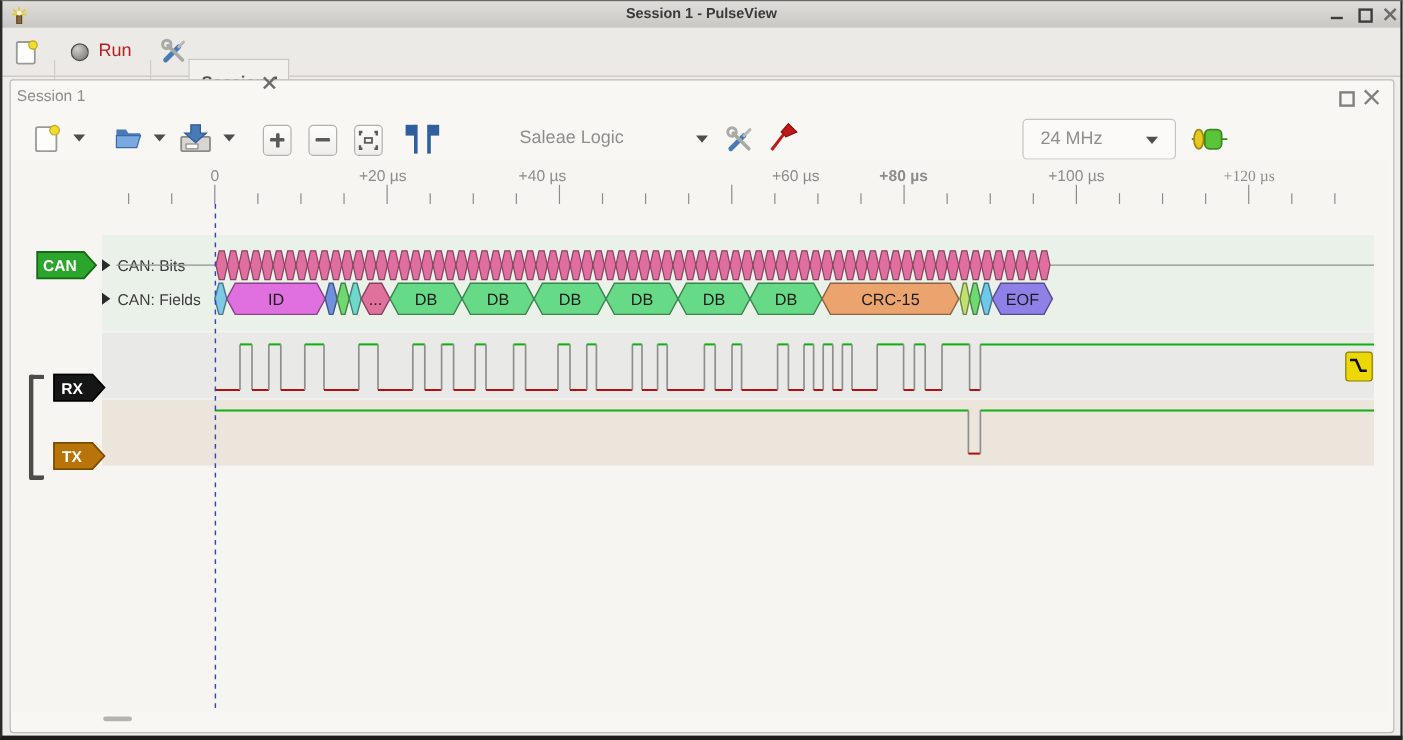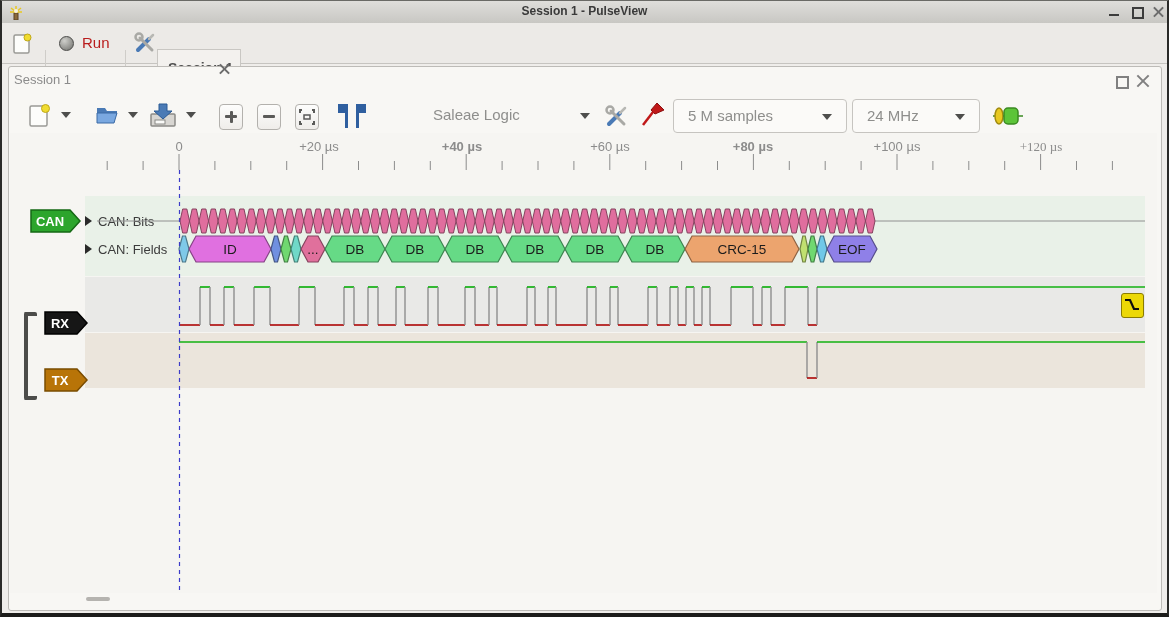--- a/index.html
+++ b/index.html
@@ -160,44 +160,40 @@
     <line x1="6" y1="21" x2="17" y2="10" stroke="#4a7ab5" stroke-width="4" stroke-linecap="round"></line>
     <line x1="17" y1="10" x2="22" y2="5" stroke="#b8b8b4" stroke-width="2.5" stroke-linecap="round"></line>
     <line x1="8" y1="8" x2="21" y2="21" stroke="#a9a9a5" stroke-width="3" stroke-linecap="round"></line>
     <circle cx="7" cy="7" r="3.5" fill="none" stroke="#a9a9a5" stroke-width="2.5"></circle>
   </svg>
   <svg class="abs" style="left:640px;top:101px" width="26" height="28">
     <polygon points="17,2 24,9 15,13 11,9" fill="#c01818" stroke="#8a0e0e" stroke-width="1"></polygon>
     <line x1="13" y1="11" x2="3" y2="24" stroke="#c01818" stroke-width="2.5"></line>
   </svg>
 
-  <div class="abs combo" style="left:673px;top:99px;width:172px">
-    <span class="abs combotext" style="left:14px;top:7px">5 M samples</span>
-    <div class="ddarrow abs" style="left:148px;top:14px"></div>
-  </div>
   <div class="abs combo" style="left:852px;top:99px;width:126px">
     <span class="abs combotext" style="left:14px;top:7px">24 MHz</span>
     <div class="ddarrow abs" style="left:102px;top:14px"></div>
   </div>
   <svg class="abs" style="left:993px;top:104px" width="30" height="24">
     <line x1="0" y1="12" x2="30" y2="12" stroke="#3a8a20" stroke-width="1.5"></line>
     <ellipse cx="6" cy="12" rx="4" ry="8" fill="#e8c820" stroke="#a08a10" stroke-width="1.5"></ellipse>
     <rect x="11" y="4" width="14" height="16" rx="4" fill="#5cc438" stroke="#3a8a20" stroke-width="1.5"></rect>
   </svg>
 
   <div id="tracebg" class="abs"></div>
   <div class="stripe" id="stripe-can" style="top: 196px; height: 80px; background: rgb(233, 241, 232);"></div>
   <div class="stripe" id="stripe-rx" style="top: 277px; height: 55px; background: rgb(233, 233, 231);"></div>
   <div class="stripe" id="stripe-tx" style="top: 333px; height: 55px; background: rgb(235, 229, 220);"></div>
 
   <div id="ruler-labels">
       <div class="ruler-label" style="left: 139px;">0</div>
       <div class="ruler-label" style="left: 279px;">+20 µs</div>
-      <div class="ruler-label" style="left: 422px; font-weight: bold;">+40 µs</div>
-      <div class="ruler-label" style="left: 570px;">+60 µs</div>
+      <div class="ruler-label" style="left: 412px;">+40 µs</div>
+      <div class="ruler-label" style="left: 603px; text-align: right;">+60 µs</div>
       <div class="ruler-label" style="left: 713px; font-weight: bold;">+80 µs</div>
       <div class="ruler-label" style="left: 857px;">+100 µs</div>
       <div class="ruler-label" style="left: 1001px; font-family: Liberation Serif, serif;">+120 µs</div>
     </div>
 
   <svg class="tagsvg" style="left:30px;top:209px" width="52" height="25">
     <polygon id="can-tag-shape" points="1,1 40,1 50,12 40,23 1,23" stroke-width="1.5" fill="#2ca52c" stroke="#156815"></polygon>
     <text id="can-tag-text" x="20" y="17" text-anchor="middle" font-size="13" font-weight="bold" fill="#ffffff">CAN</text>
   </svg>
   <div class="expand" style="left:85px;top:216px"></div>

